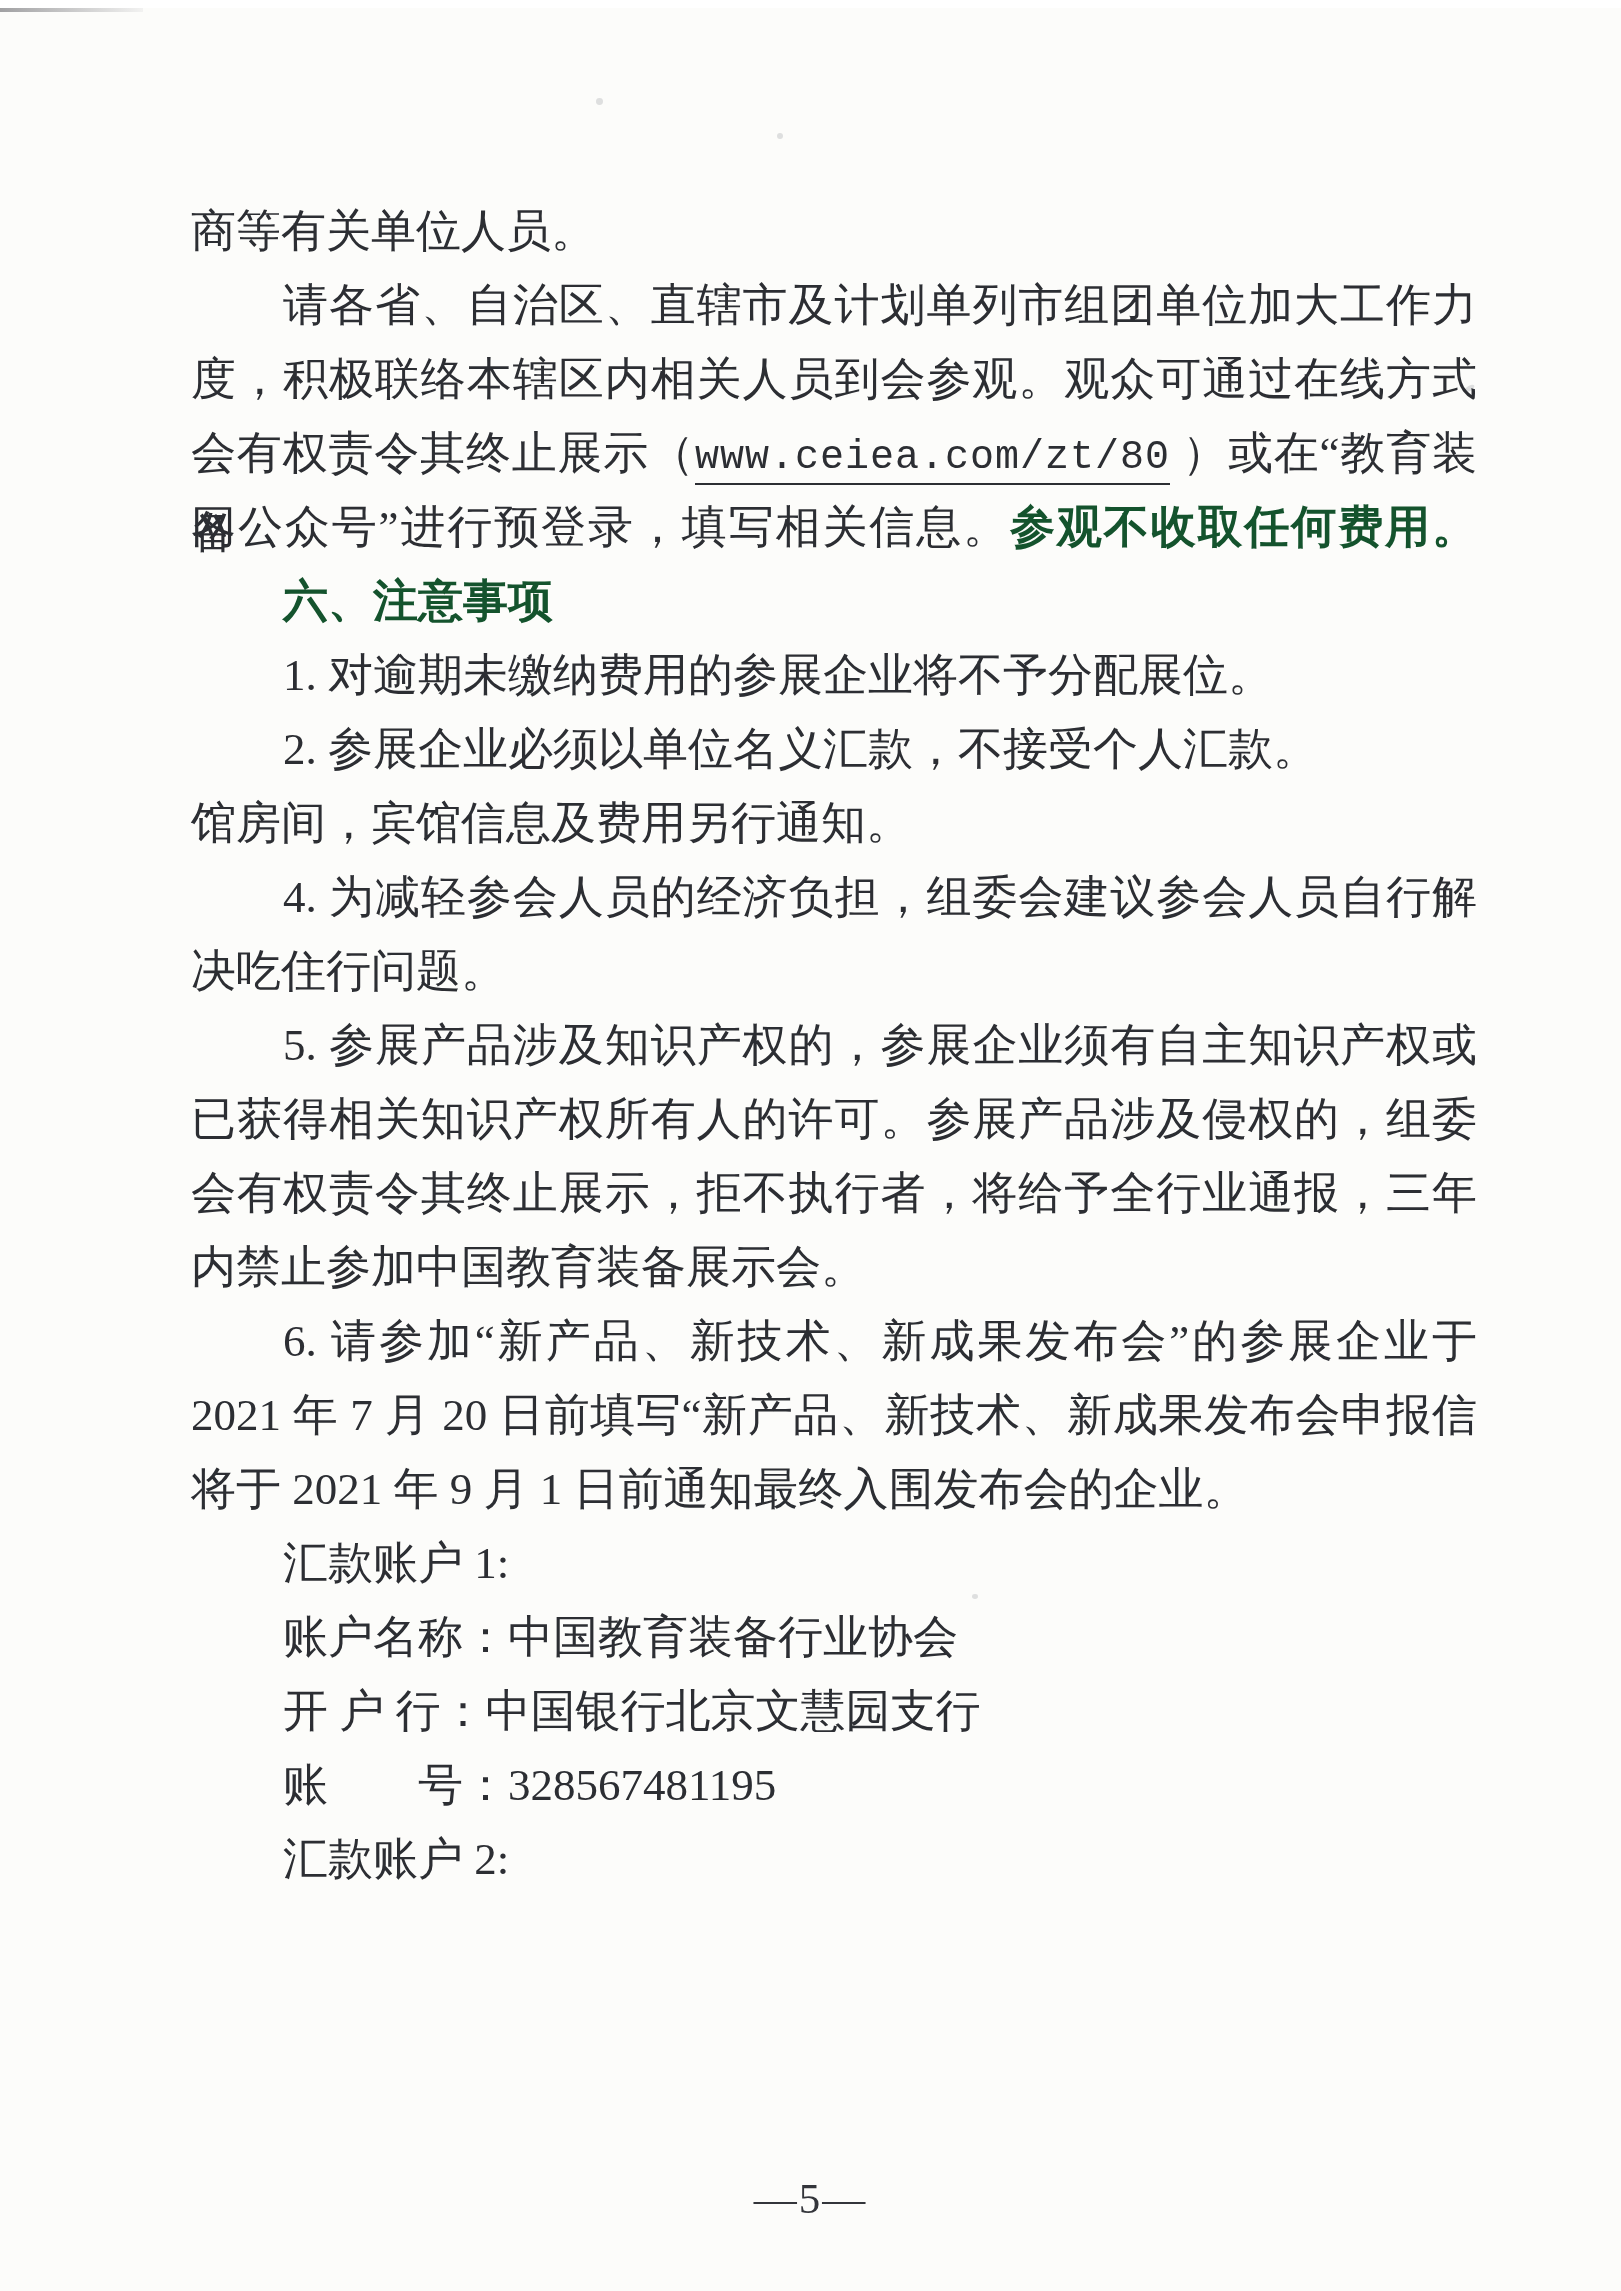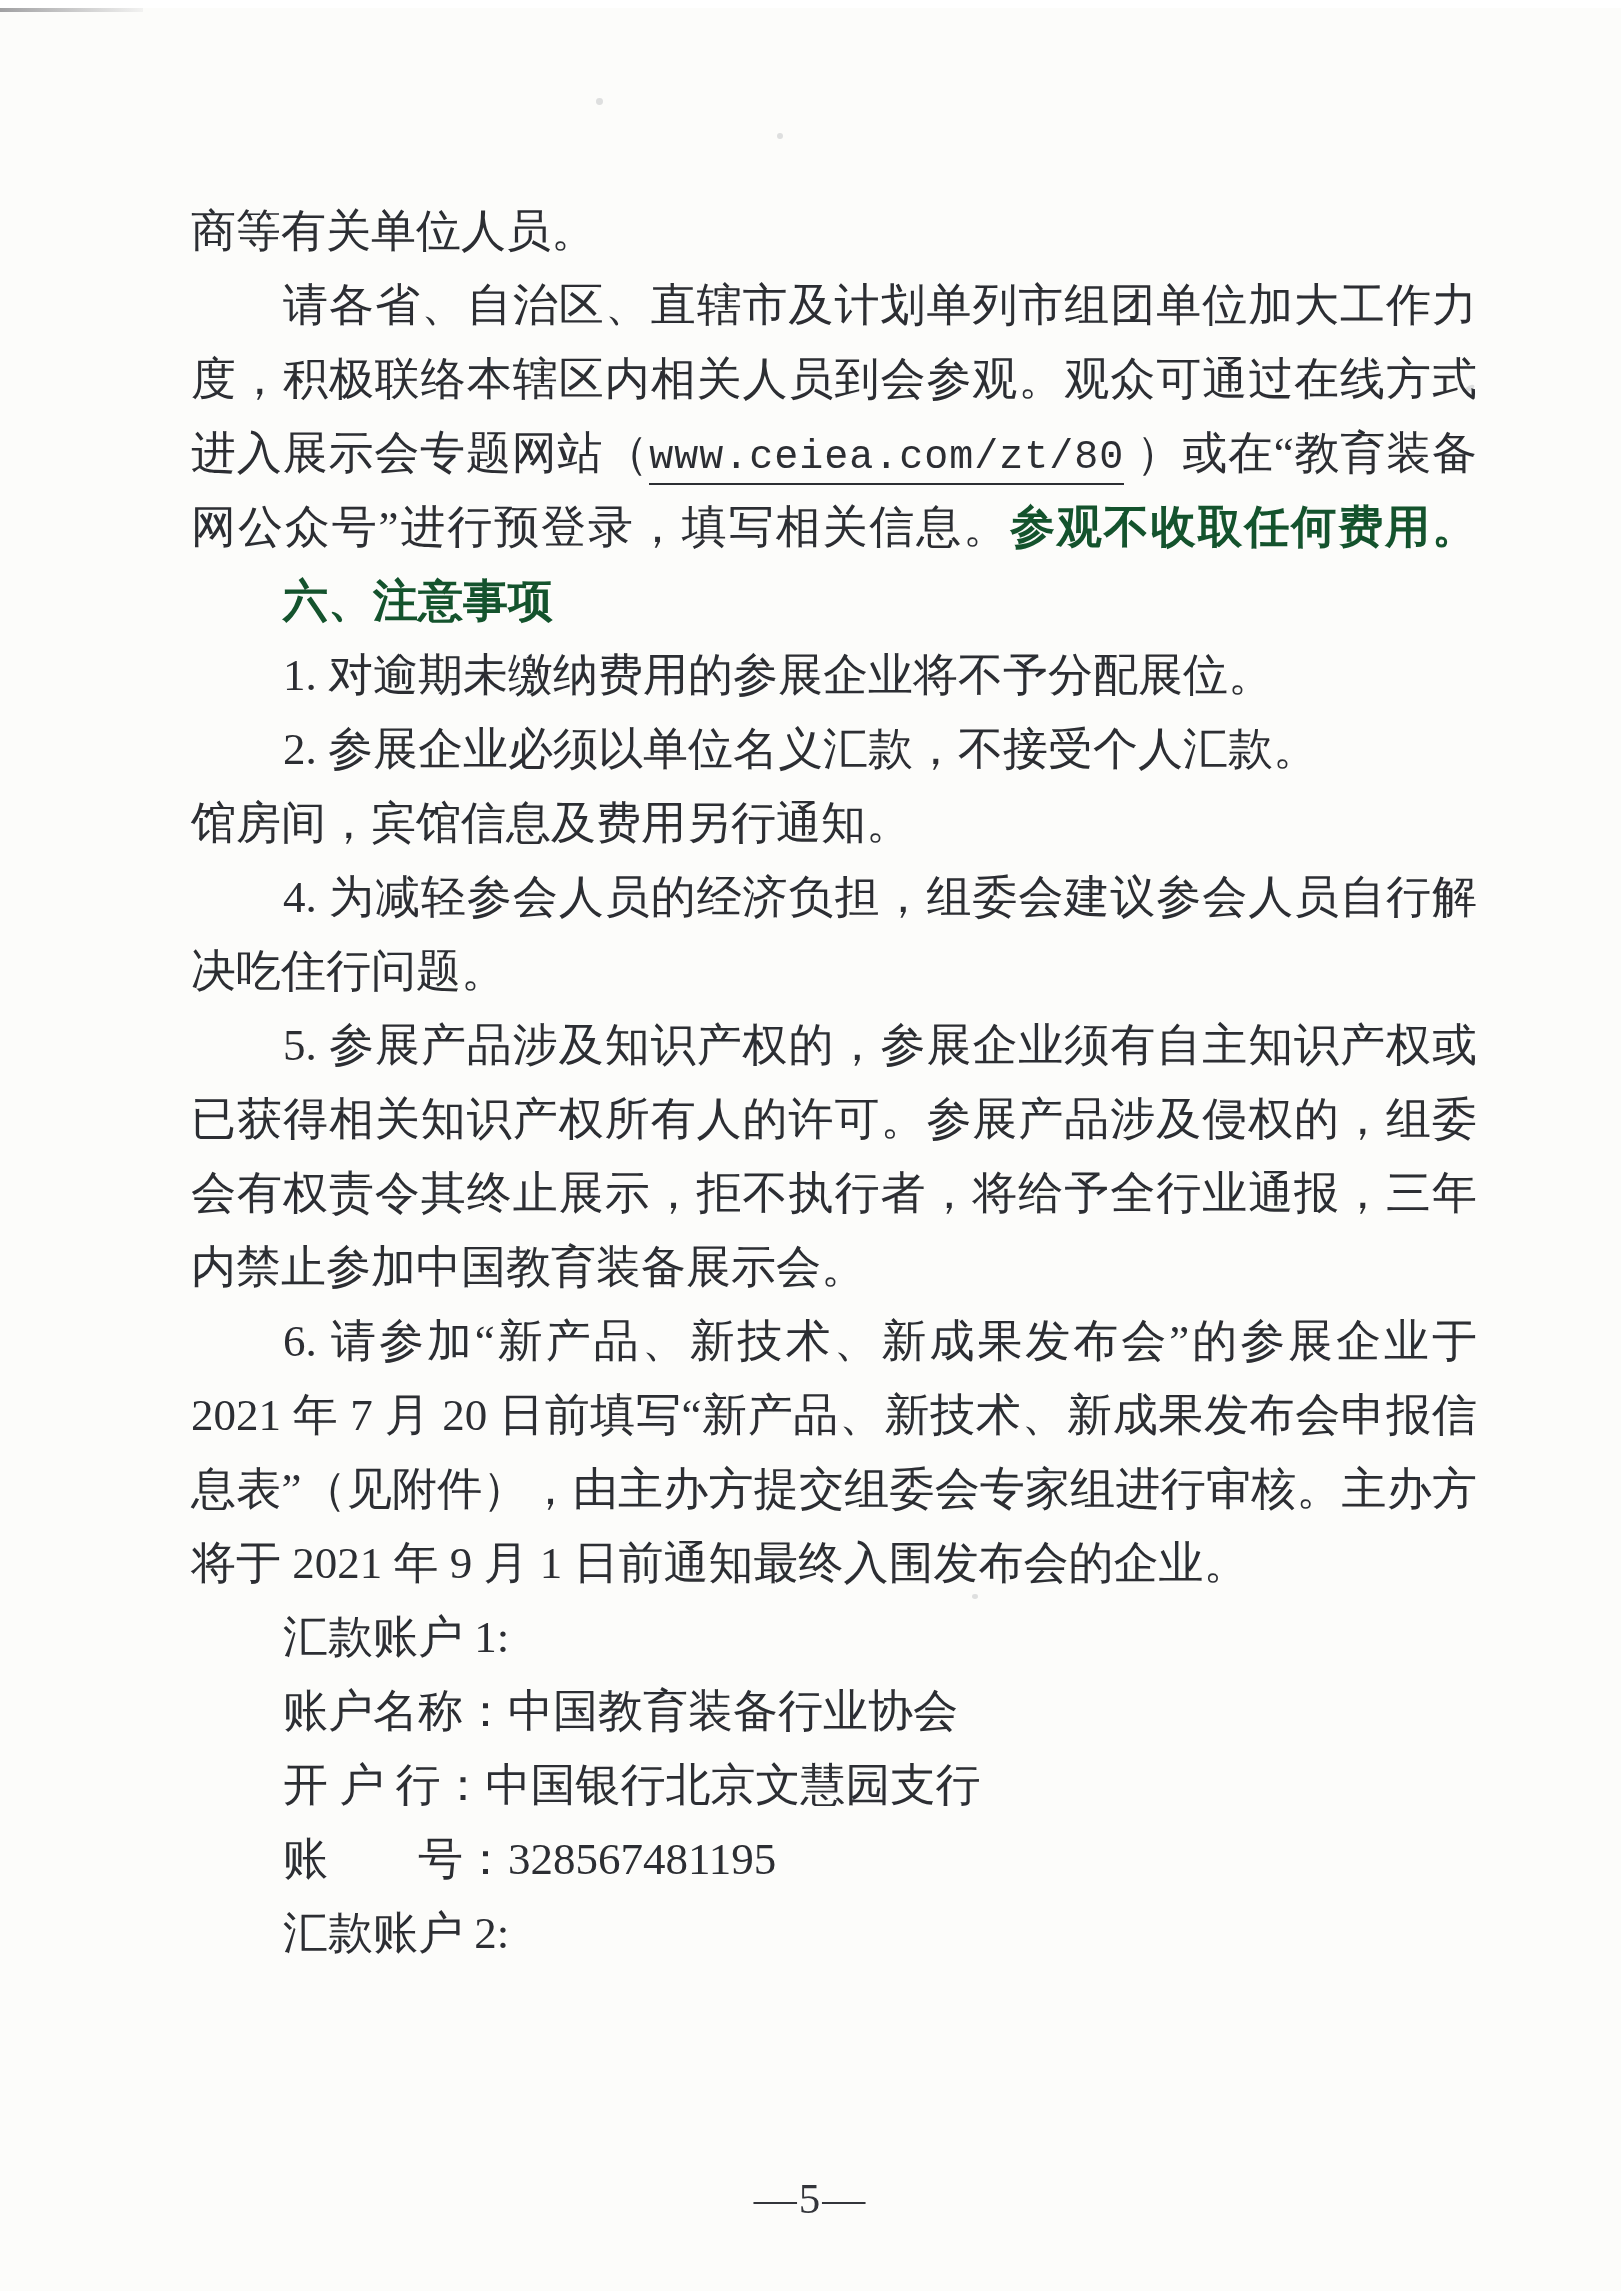--- a/index.html
+++ b/index.html
@@ -63,35 +63,34 @@
   <div class="edge-top"></div>
   <div class="speck speck-1"></div>
   <div class="speck speck-2"></div>
   <div class="speck speck-3"></div>
   <div class="speck speck-4"></div>
 
   <div class="doc-body">
       <div class="line"><span>商等有关单位人员。</span></div>
       <div class="line indent justify"><span>请各省、自治区、直辖市及计划单列市组团单位加大工作力</span></div>
       <div class="line justify"><span>度，积极联络本辖区内相关人员到会参观。观众可通过在线方式</span></div>
-      <div class="line justify"><span>进入展示会专题网站（</span><span class="seg-underline seg-latin">www.ceiea.com/zt/80</span><span> ）或在“教育装备</span></div>
+      <div class="line justify"><span>会有权责令其终止展示（</span><span class="seg-underline seg-latin">www.ceiea.com/zt/80</span><span> ）或在“教育装备</span></div>
       <div class="line justify"><span>网公众号”进行预登录，填写相关信息。</span><span class="seg-bold">参观不收取任何费用。</span></div>
       <div class="line indent bold"><span>六、注意事项</span></div>
       <div class="line indent"><span>1. 对逾期未缴纳费用的参展企业将不予分配展位。</span></div>
       <div class="line indent"><span>2. 参展企业必须以单位名义汇款，不接受个人汇款。</span></div>
       <div class="line"><span>馆房间，宾馆信息及费用另行通知。</span></div>
       <div class="line indent justify"><span>4. 为减轻参会人员的经济负担，组委会建议参会人员自行解</span></div>
       <div class="line"><span>决吃住行问题。</span></div>
       <div class="line indent justify"><span>5. 参展产品涉及知识产权的，参展企业须有自主知识产权或</span></div>
       <div class="line justify"><span>已获得相关知识产权所有人的许可。参展产品涉及侵权的，组委</span></div>
       <div class="line justify"><span>会有权责令其终止展示，拒不执行者，将给予全行业通报，三年</span></div>
       <div class="line"><span>内禁止参加中国教育装备展示会。</span></div>
       <div class="line indent justify"><span>6. 请参加“新产品、新技术、新成果发布会”的参展企业于</span></div>
       <div class="line justify"><span>2021 年 7 月 20 日前填写“新产品、新技术、新成果发布会申报信</span></div>
-      <div class="line justify"><span>息表”（见附件），由主办方提交组委会专家组进行审核。主办方</span></div>
       <div class="line"><span>将于 2021 年 9 月 1 日前通知最终入围发布会的企业。</span></div>
       <div class="line indent"><span>汇款账户 1:</span></div>
       <div class="line indent"><span>账户名称：中国教育装备行业协会</span></div>
       <div class="line indent"><span>开 户 行：中国银行北京文慧园支行</span></div>
       <div class="line indent"><span>账　　号：328567481195</span></div>
       <div class="line indent"><span>汇款账户 2:</span></div>
     </div>
 
   <div class="page-number">—5—</div>
 </div>

